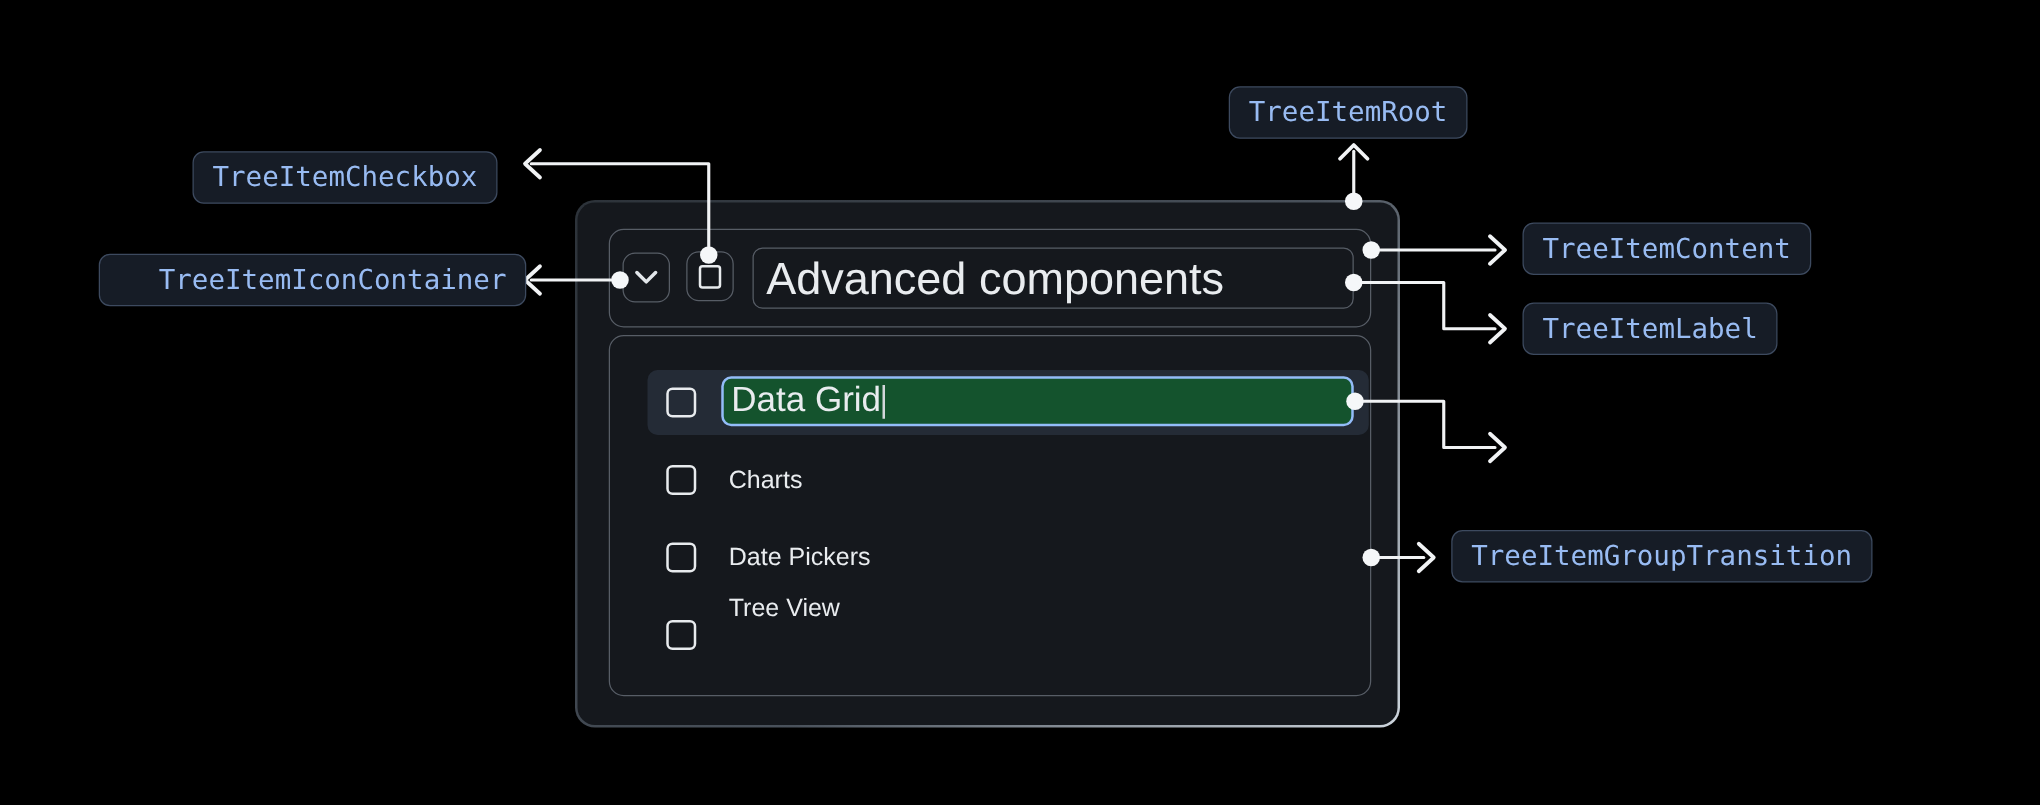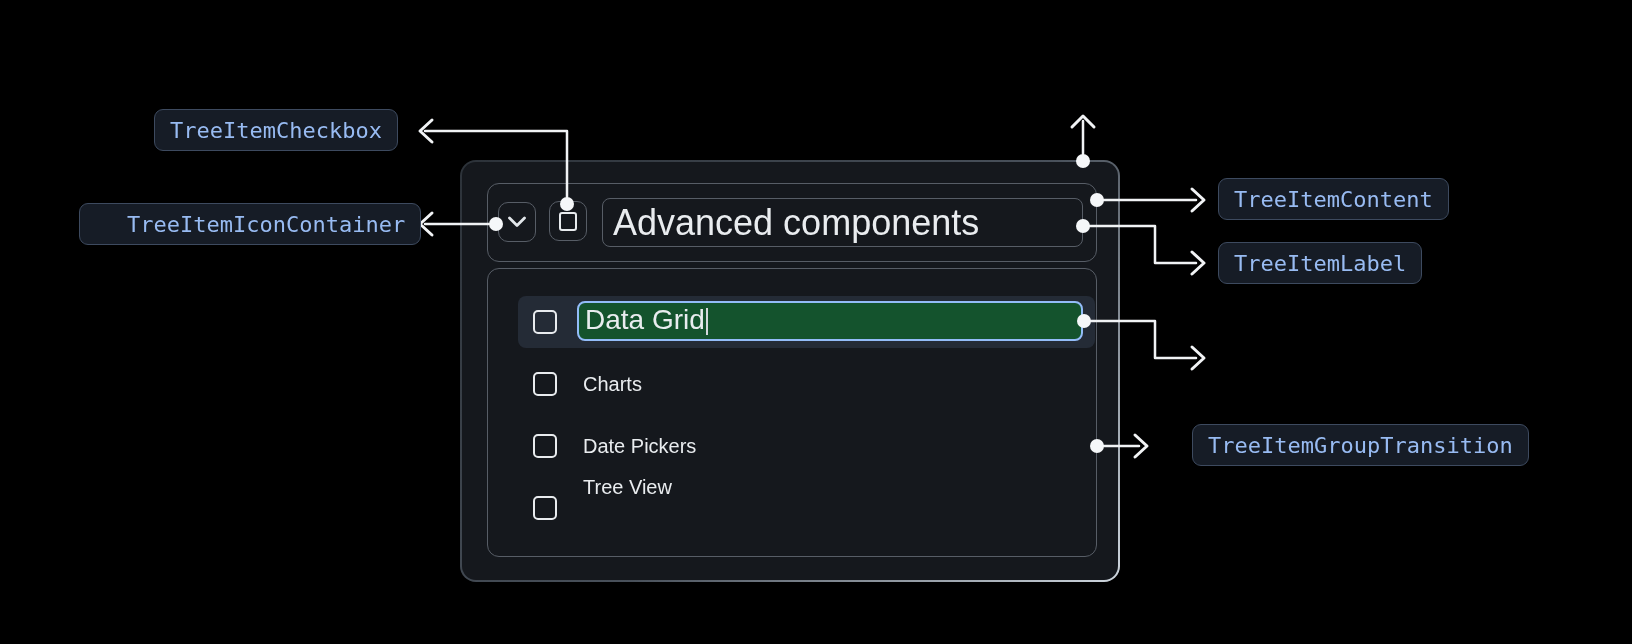--- a/index.html
+++ b/index.html
@@ -74,27 +74,27 @@
     position:absolute;left:129px;top:7px;width:2px;height:27px;background:#d3d7db;
   }
 
   
   .badge{
     position:absolute;height:42px;box-sizing:border-box;
     display:flex;align-items:center;padding:0 15px;
     background:#161c26;border:1.5px solid #3d4a5f;border-radius:9px;
     color:#98bbf2;font-family:"DejaVu Sans Mono", monospace;font-size:22px;white-space:nowrap;
   }
-  .b-checkbox{left:154px;top:109px;}
+  .b-checkbox{left:154px;top:121px;}
   .b-iconcontainer{left:79px;top:203px;padding-left:47px;}
   .b-root{left:983px;top:69px;}
   .b-content{left:1218px;top:178px;text-align:center;}
   .b-label{left:1218px;top:242px;}
   .b-labelinput{left:1220px;top:337px;}
-  .b-grouptransition{left:1192px;top:424px;}
+  .b-grouptransition{left:1161px;top:424px;}
 
   
   .overlay{position:absolute;left:0;top:0;pointer-events:none;}
 </style>
 </head>
 <body>
 
 <div id="canvas">
 
   <div class="root-box">
@@ -171,20 +171,23 @@
       <circle cx="1097" cy="446" r="7"></circle>
     </g>
   </svg>
 
   <div class="badge b-checkbox">
     <span>TreeItemCheckbox</span>
   </div>
   <div class="badge b-iconcontainer">
     <span>TreeItemIconContainer</span>
   </div>
+  <div class="badge b-root">
+    <span>TreeItemRoot</span>
+  </div>
   <div class="badge b-content">
     <span>TreeItemContent</span>
   </div>
   <div class="badge b-label">
     <span>TreeItemLabel</span>
   </div>
   <div class="badge b-grouptransition">
     <span>TreeItemGroupTransition</span>
   </div>
 

